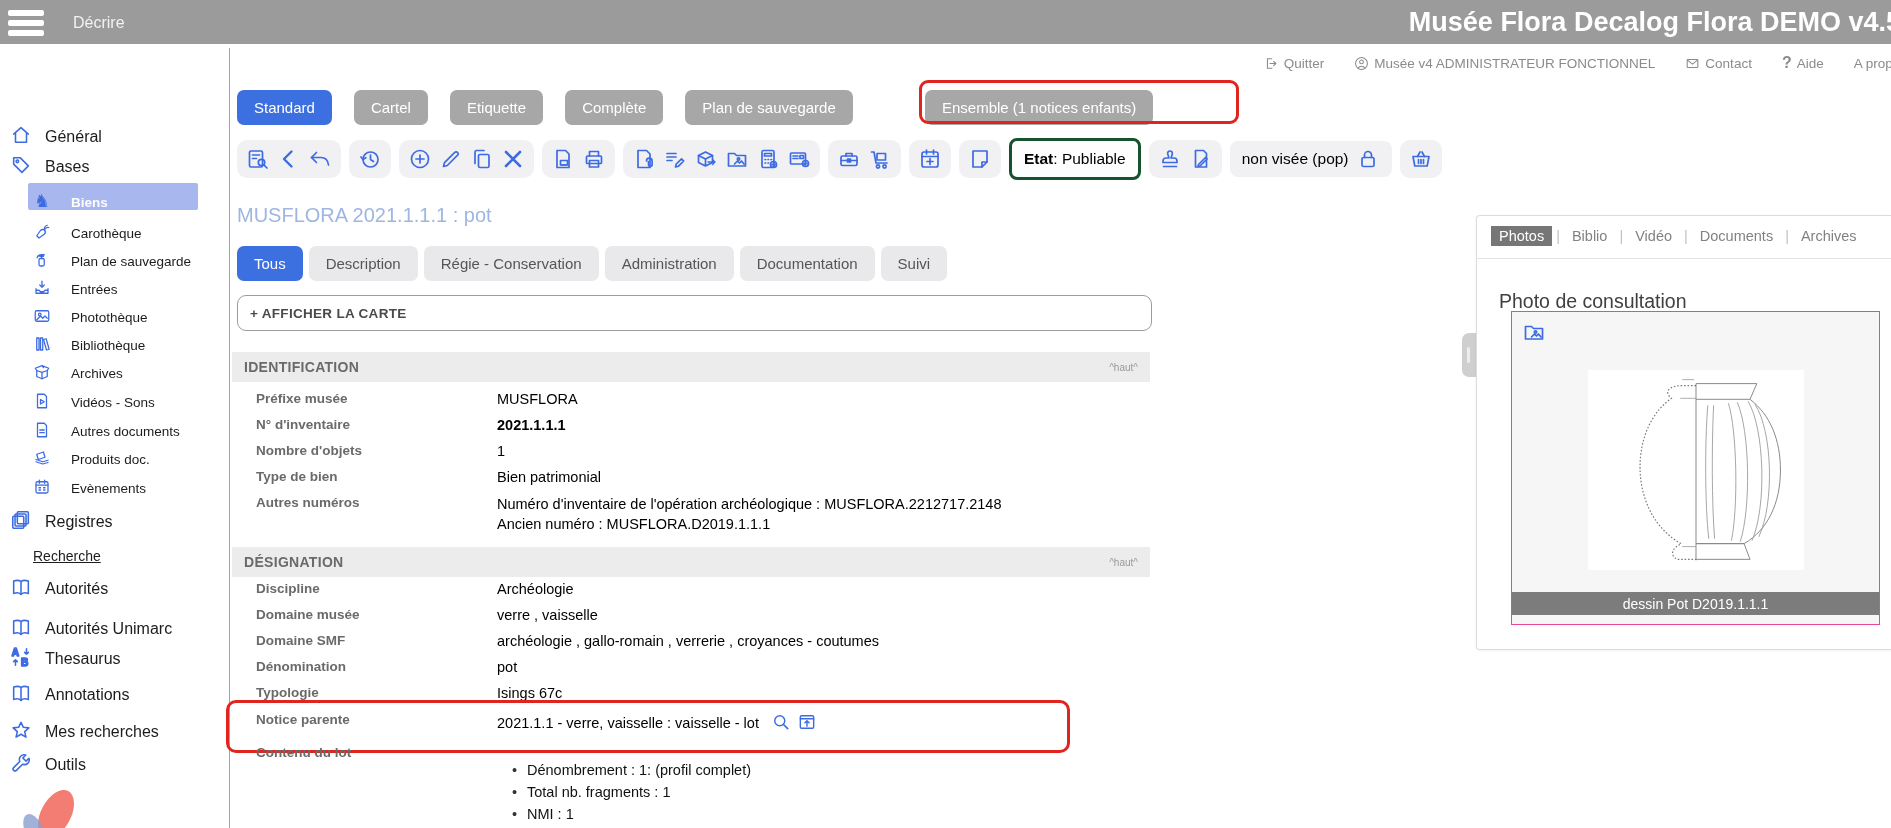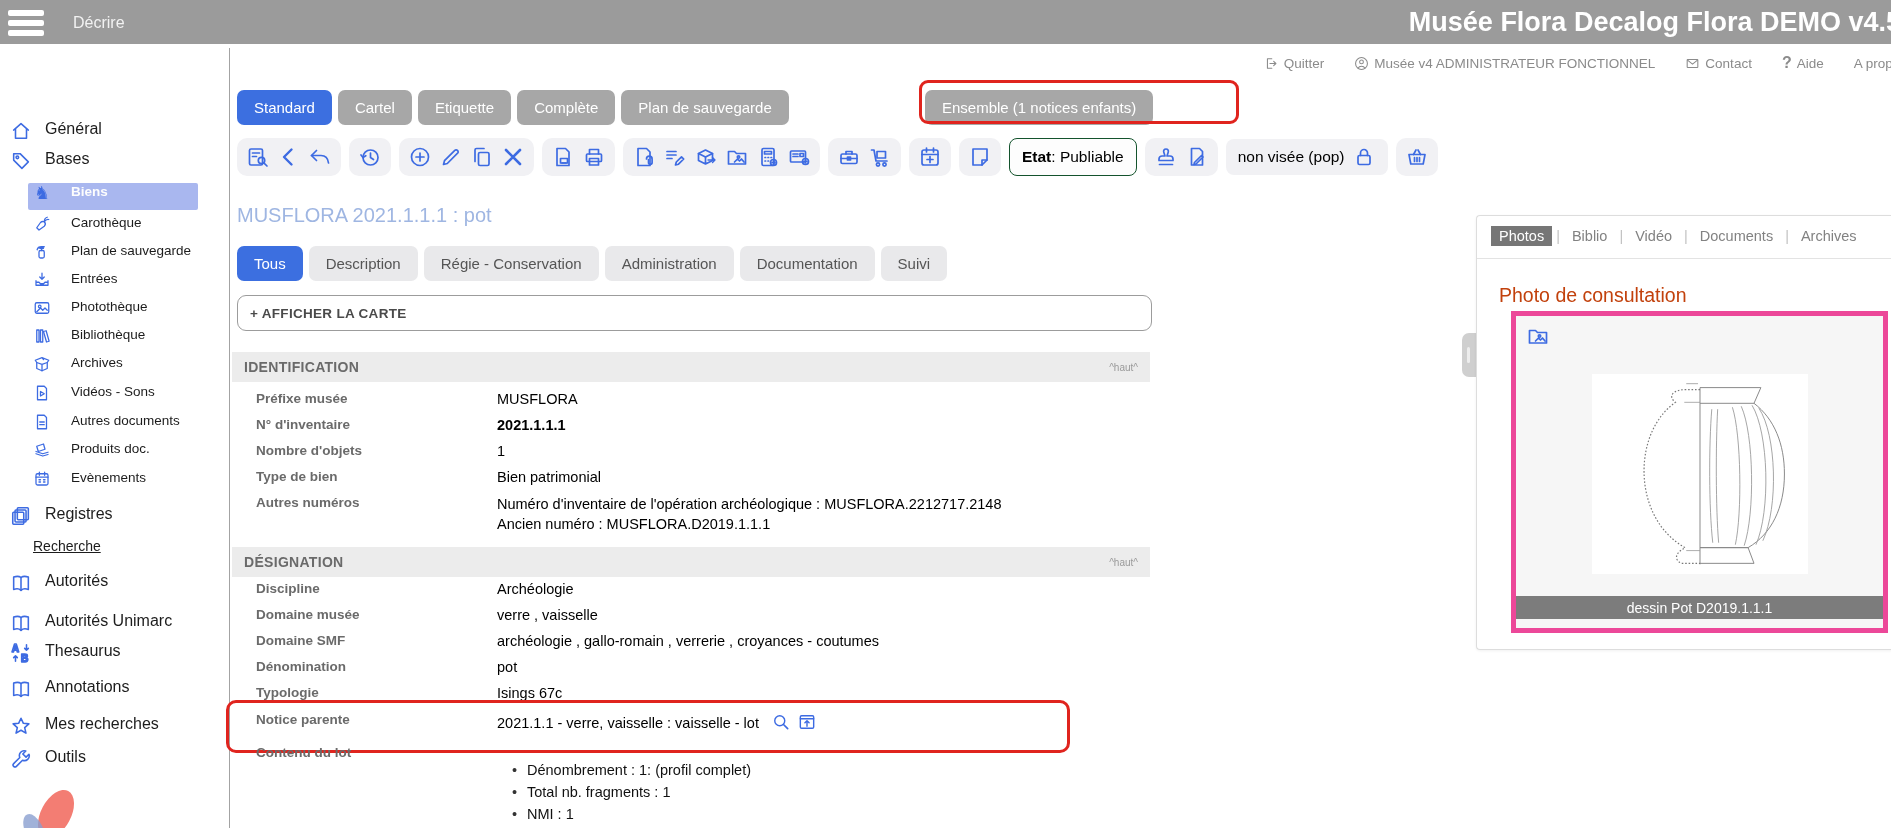--- a/index.html
+++ b/index.html
@@ -13,46 +13,46 @@
   .app-title{position:absolute;right:-10px;top:7px;color:#fff;font-size:27px;font-weight:bold;white-space:nowrap;}
   
   .hlinks{position:absolute;left:229px;top:48px;width:1662px;height:30px;background:#fff;
           display:flex;justify-content:flex-end;align-items:center;gap:30px;overflow:hidden;
           color:#8b8b8b;font-size:13.5px;padding-right:0;}
   .hlink{display:flex;align-items:center;gap:5px;white-space:nowrap;cursor:pointer;}
   .hlink:last-child{margin-right:-16px;}
   .hlink .q{font-size:16px;font-weight:bold;color:#8b8b8b;}
   
   .sidebar{position:absolute;left:0;top:48px;width:229px;height:780px;background:#fff;border-right:1px solid #a3a3a3;}
-  .snav{position:absolute;display:flex;align-items:flex-start;height:26px;color:#1c1c1c;cursor:pointer;white-space:nowrap;}
+  .snav{position:absolute;display:flex;align-items:flex-end;height:26px;color:#1c1c1c;cursor:pointer;white-space:nowrap;}
   .lvl0{left:0;padding-left:10px;gap:13px;font-size:16px;}
   .lvl1{left:0;padding-left:33px;gap:20px;font-size:13.5px;}
   .plain{left:0;padding-left:33px;font-size:14px;text-decoration:underline;}
   .sel-bg{position:absolute;left:28px;top:135px;width:170px;height:27px;background:#a9b7ef;border-radius:2px;}
   .snav.sel{color:#fdfdfd;font-weight:bold;}
   .ic{color:#3d6be2;flex:none;}
   .i22{width:22px;height:22px;}
   .i18{width:18px;height:18px;}
   .i24{width:24px;height:24px;}
   .i15{width:15px;height:15px;color:#8b8b8b;}
   .i20{width:20px;height:20px;}
   .glyph{font-size:18px;line-height:18px;color:#3d6be2;width:18px;text-align:center;}
   .logo{position:absolute;left:14px;top:738px;width:210px;height:85px;}
   
-  .vtabs{position:absolute;left:237px;top:90px;display:flex;gap:6px;}
+  .vtabs{position:absolute;left:237px;top:90px;display:flex;gap:22px;}
   .vtab{height:35px;border-radius:7px;background:#a7a7a7;color:#fff;font-size:15px;
         display:flex;align-items:center;padding:0 17px;cursor:pointer;white-space:nowrap;}
   .vtab.active{background:#3c6fe0;}
   .vtab.ens{position:absolute;left:925px;top:90px;}
   .redbox1{position:absolute;left:919px;top:80px;width:314px;height:38px;border:3px solid #e0241e;border-radius:9px;pointer-events:none;}
   
   .toolbar{position:absolute;left:237px;top:138px;display:flex;gap:8px;align-items:center;}
   .tgroup{background:#f1f1f4;border-radius:10px;height:38px;display:flex;align-items:center;padding:0 7px;gap:3px;}
   .tbtn{background:none;border:none;padding:2px;margin:0;cursor:pointer;display:flex;align-items:center;}
-  .pill-text{background:#fdfdfd;border:1px solid #14532d;border-radius:8px;height:36px;display:flex;align-items:center;
+  .pill-text{background:#fdfdfd;border:3px solid #14532d;border-radius:8px;height:36px;display:flex;align-items:center;
              padding:0 12px;font-size:15.5px;color:#000;white-space:nowrap;cursor:pointer;}
   .pill-gray{background:#f1f1f4;border:none;gap:7px;}
   
   .rec-title{position:absolute;left:237px;top:204px;font-size:20px;color:#9fb6e2;}
   .dtabs{position:absolute;left:237px;top:246px;display:flex;gap:6px;align-items:flex-end;}
   .dtab{height:35px;border-radius:7px;background:#e9e9eb;color:#555;font-size:15px;
         display:flex;align-items:center;padding:0 17px;cursor:pointer;white-space:nowrap;}
   .dtab.active{background:#3c6fe0;color:#fff;}
   .mapbox{position:absolute;left:237px;top:295px;width:901px;height:34px;border:1px solid #9c9c9c;border-radius:9px;
           display:flex;align-items:center;padding-left:12px;font-size:13.5px;font-weight:bold;color:#4a4a4a;
@@ -72,22 +72,22 @@
   .bullets li{font-size:14.5px;color:#111;line-height:22px;padding-left:15px;position:relative;}
   .bullets li::before{content:"•";position:absolute;left:0;color:#333;}
   
   .panel{position:absolute;left:1476px;top:215px;width:415px;height:433px;background:#fff;
          border:1px solid #ddd;border-right:none;border-radius:4px 0 0 4px;box-shadow:0 1px 3px rgba(0,0,0,.06);}
   .ptabs{position:absolute;left:14px;top:10px;display:flex;align-items:center;font-size:14.5px;color:#828282;}
   .ptab{padding:2px 8px;cursor:pointer;white-space:nowrap;}
   .ptab.active{background:#767676;color:#fff;}
   .psep{color:#c2c2c2;margin:0 4px;}
   .pdivider{position:absolute;left:0;top:42px;width:100%;border-top:1px solid #e3e3e3;}
-  .pheading{position:absolute;left:22px;top:68px;font-size:19.5px;color:#c2410c;}
-  .photocard{position:absolute;left:34px;top:95px;width:367px;height:312px;border:5px solid #ec4899;background:#f6f6f6;}
+  .pheading{position:absolute;left:22px;top:74px;font-size:19.5px;color:#404040;}
+  .photocard{position:absolute;left:34px;top:95px;width:367px;height:312px;border:1px solid #ec4899;background:#f6f6f6;}
   .pc-folder{position:absolute;left:8px;top:6px;}
   .potwrap{position:absolute;left:76px;top:58px;width:216px;height:200px;background:#fff;}
   .pc-caption{position:absolute;left:0;right:0;bottom:9px;height:23px;background:#7c7c7c;color:#fff;
               font-size:14px;display:flex;align-items:center;justify-content:center;}
   .handle{position:absolute;left:1462px;top:333px;width:14px;height:44px;background:#cfcfcf;
           border-radius:7px 0 0 7px;cursor:pointer;}
   .handle::after{content:"";position:absolute;left:5px;top:14px;width:3px;height:16px;background:#ededed;border-radius:2px;}
   svg.ic *{stroke:currentColor;fill:none;stroke-width:1.7;stroke-linecap:round;stroke-linejoin:round;}
 </style>
 </head>

